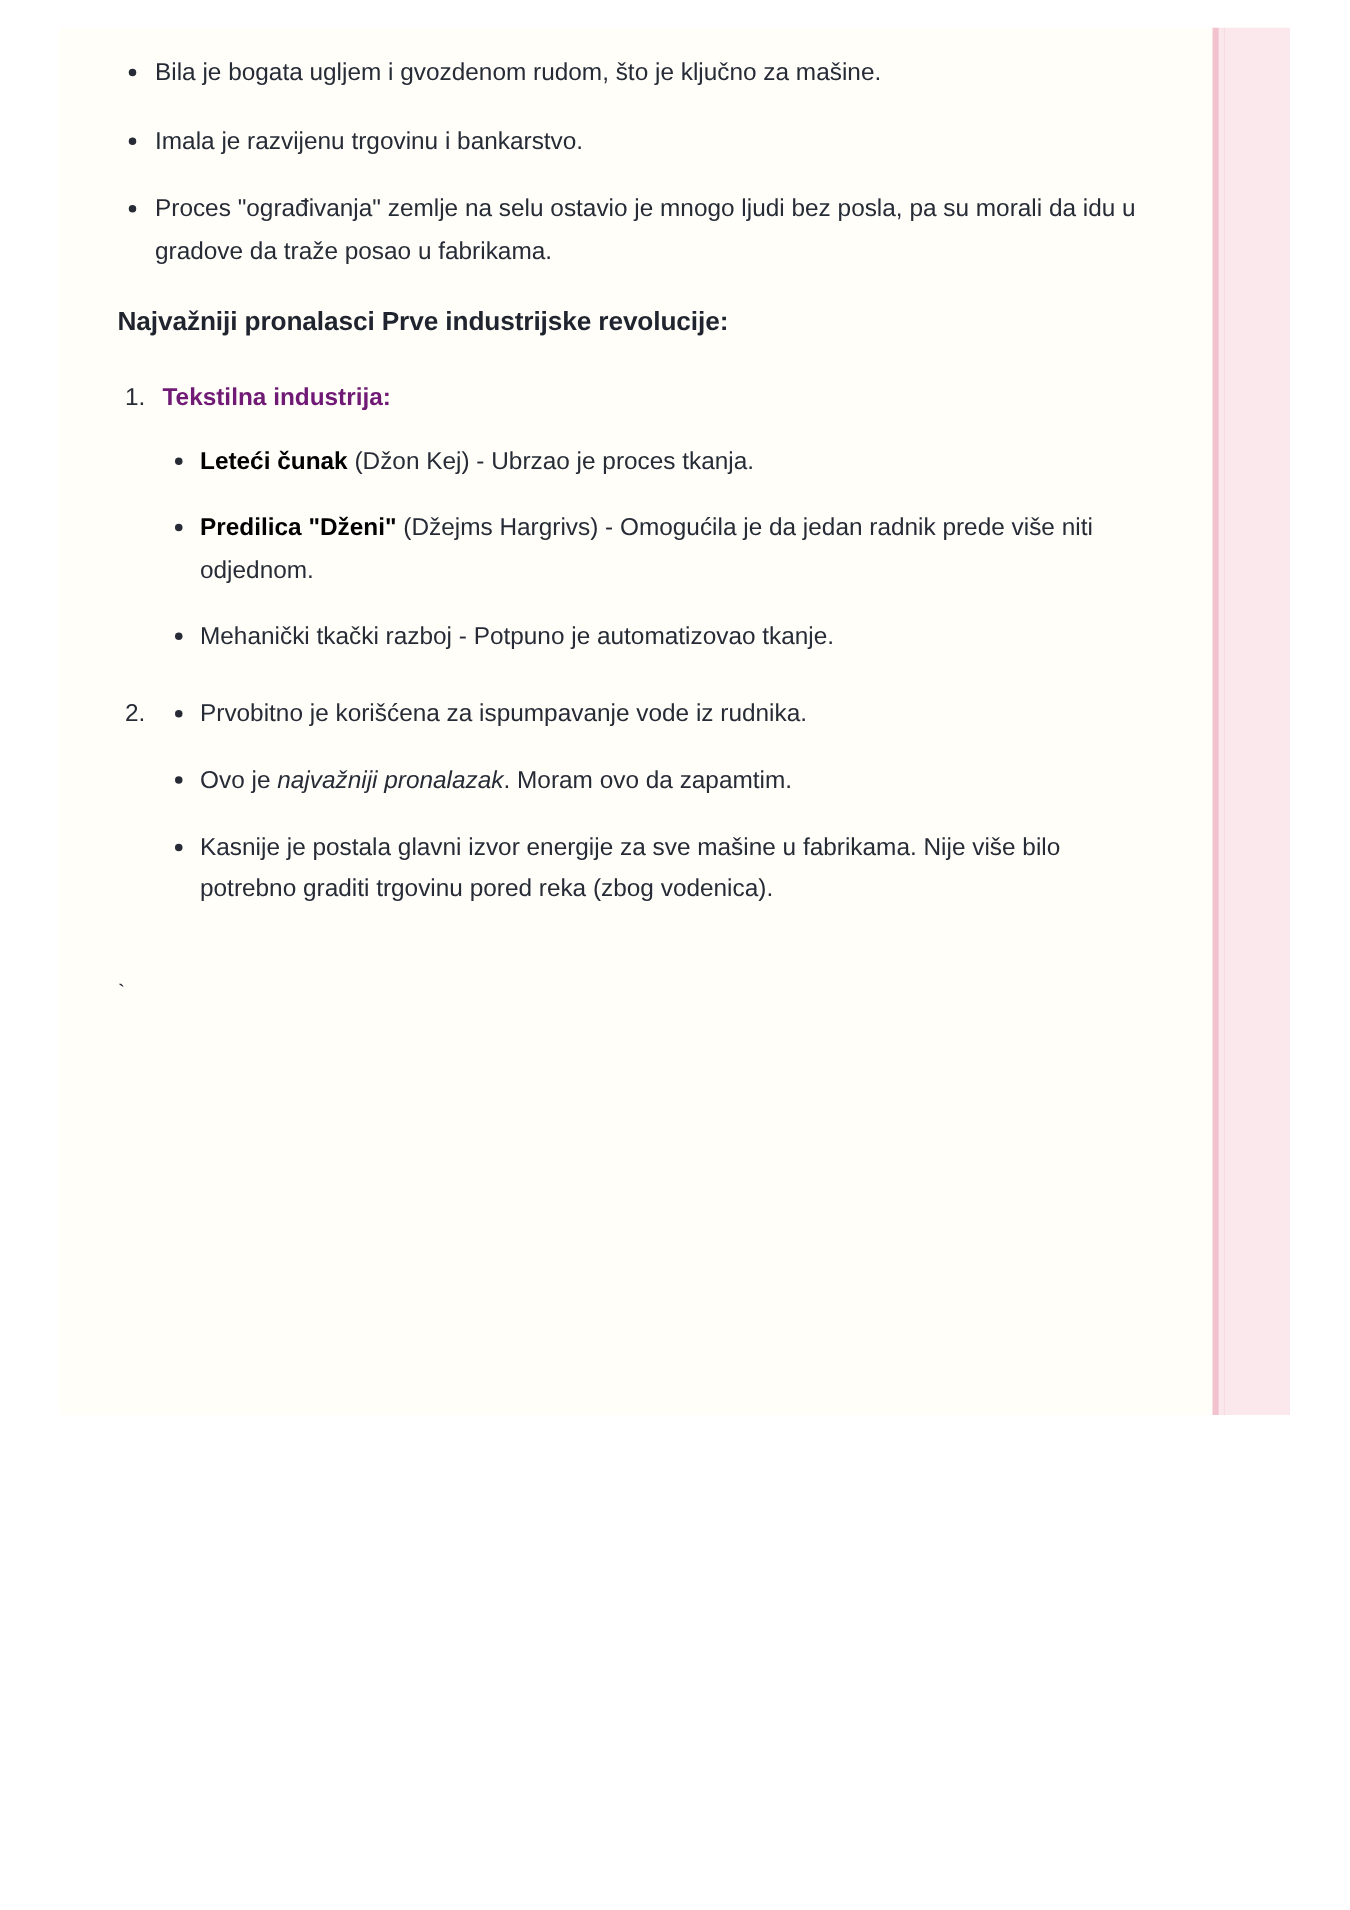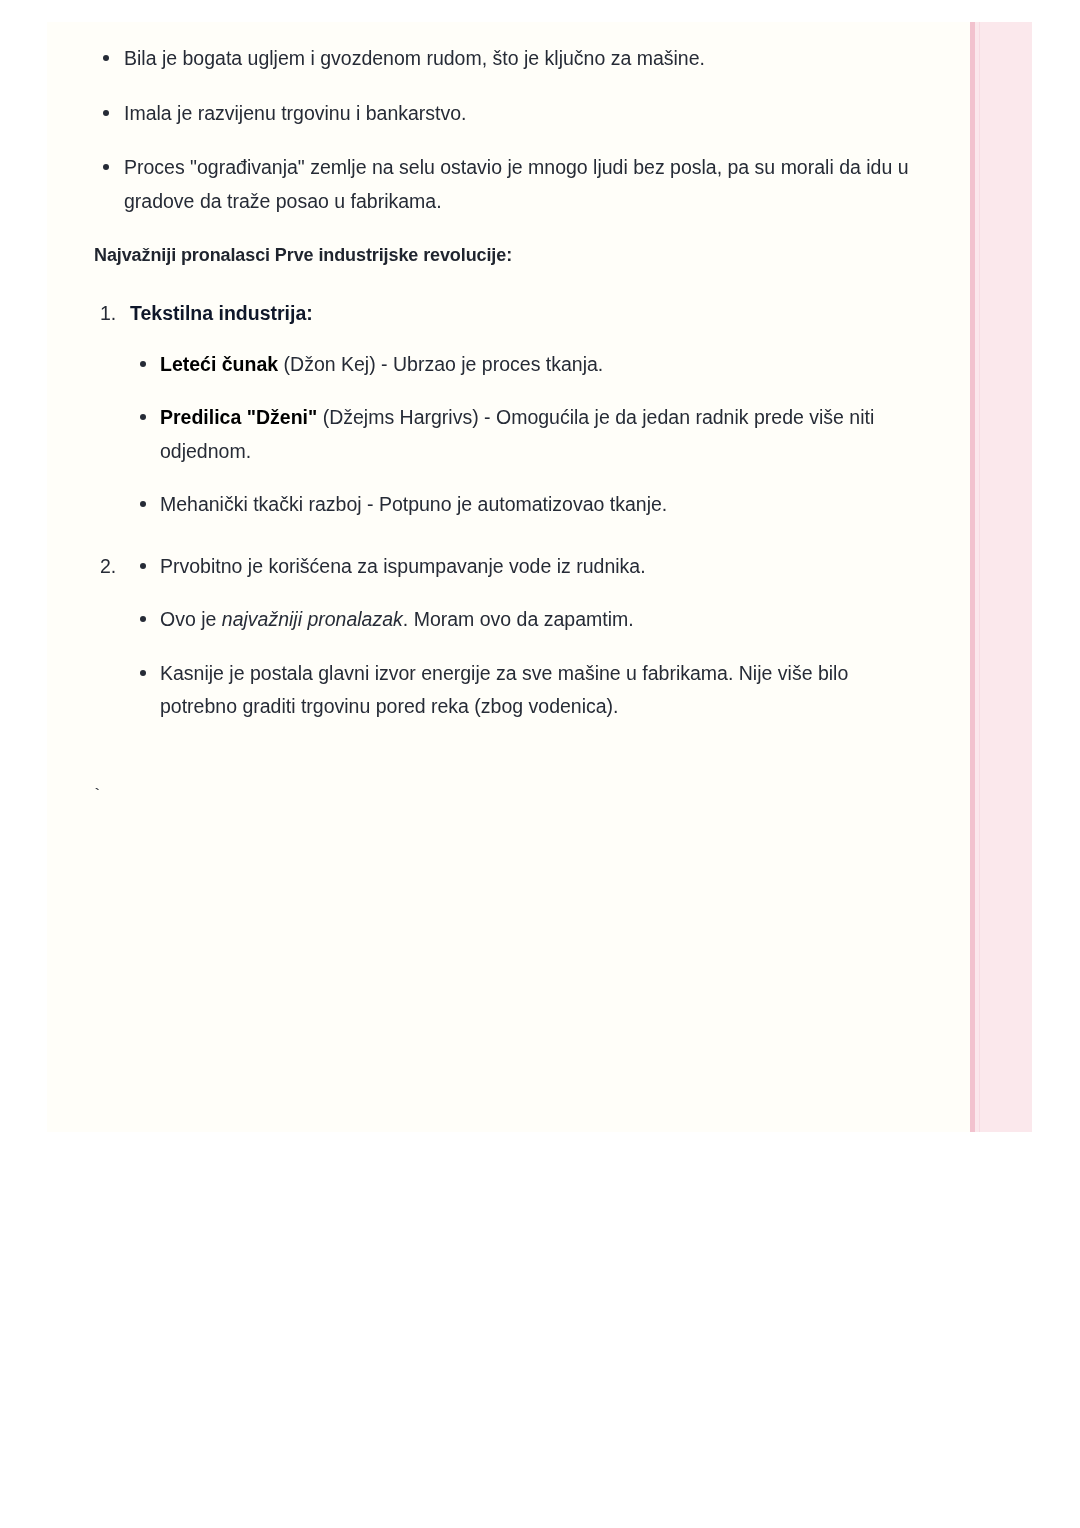--- a/index.html
+++ b/index.html
@@ -90,21 +90,21 @@
     top: 13px;
     width: 6px;
     height: 6px;
     border-radius: 50%;
     background: #262b36;
   }
 
   
   .section-heading {
     font-weight: bold;
-    font-size: 18px;
+    font-size: 21px;
     margin: 22px 0 0 2px;
     color: #1f242e;
     letter-spacing: -0.1px;
   }
 
   
   ol.numbered {
     list-style: none;
     counter-reset: oitem;
     margin: 26px 0 0 0;
@@ -117,21 +117,21 @@
   }
   ol.numbered > li.num-item > .num-label {
     position: absolute;
     left: 8px;
     top: 0;
     font-weight: normal;
     color: #262b36;
   }
   .num-title {
     font-weight: bold;
-    color: #0f172a;
+    color: #701a75;
   }
 
   
   ul.lvl2 {
     list-style: none;
     margin: 17px 0 28px 0;
     padding: 0;
   }
   ul.lvl2 > li {
     position: relative;

